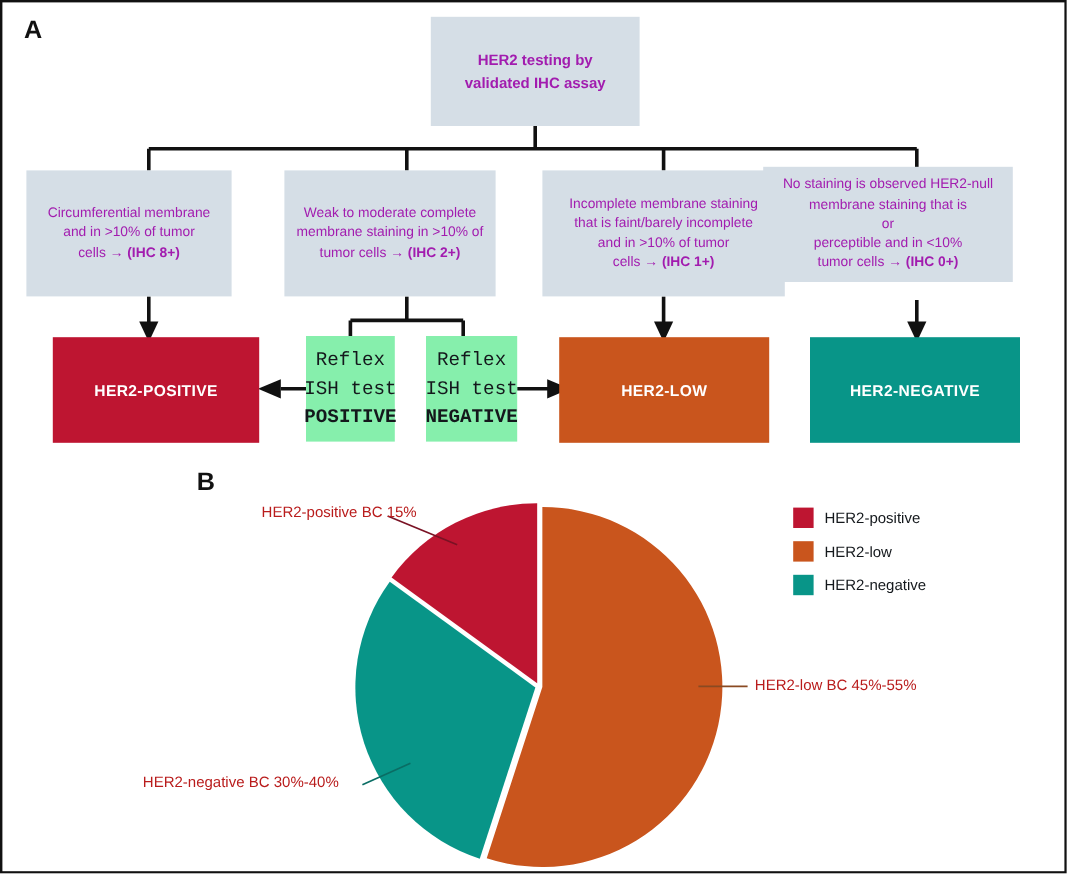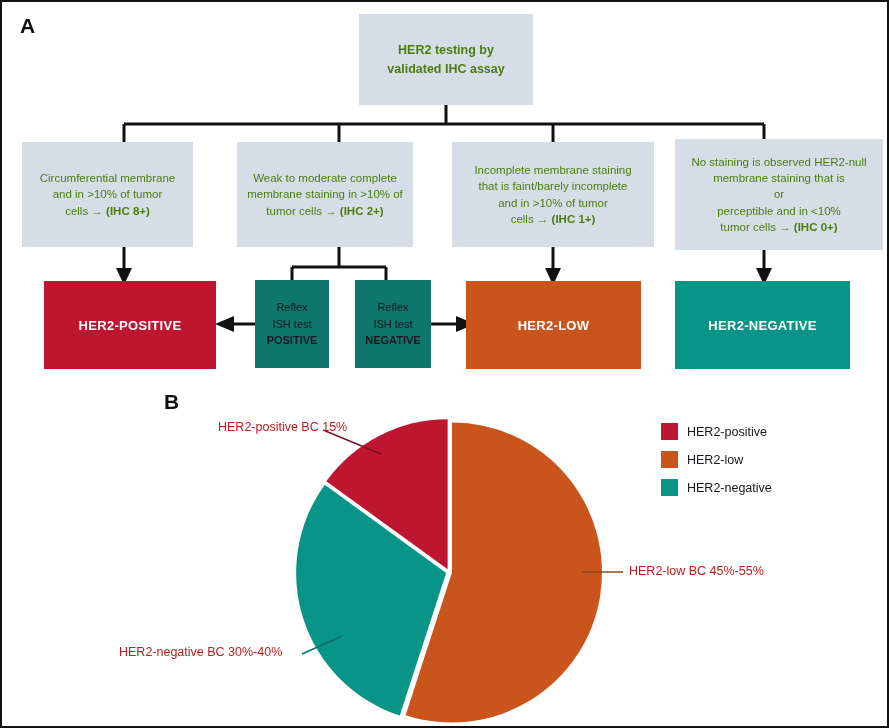--- a/index.html
+++ b/index.html
@@ -31,21 +31,21 @@
 
   
   .fc-box {
     position: absolute;
     box-sizing: border-box;
     background: #d5dee6;
     display: flex;
     align-items: center;
     justify-content: center;
     text-align: center;
-    color: #4d7c0f;
+    color: #a21caf;
     font-size: 11.5px;
     line-height: 1.42;
     padding: 4px 7px;
   }
   .fc-box .txt { display: block; }
   .fc-box b { font-weight: bold; }
   .fc-top {
     font-weight: bold;
     font-size: 12.5px;
     line-height: 1.45;
@@ -58,28 +58,29 @@
     justify-content: center;
     text-align: center;
     font-weight: bold;
     font-size: 13px;
     letter-spacing: 0.3px;
     color: #ffffff;
   }
   .reflex-box {
     position: absolute;
     box-sizing: border-box;
-    background: #0f766e;
+    background: #86efac;
     display: flex;
     align-items: center;
     justify-content: center;
     text-align: center;
-    font-size: 11px;
+    font-size: 16px;
     line-height: 1.5;
     color: #14181c;
+    font-family: Liberation Mono, monospace;
   }
   .reflex-box .strong { font-weight: bold; display: block; }
 
   
   #connectors, #pie-svg {
     position: absolute;
     left: 0;
     top: 0;
   }
 
@@ -188,21 +189,21 @@
 
   <div class="fc-box" style="left:450px; top:140px; width:202px; height:105px;">
     <span>
       <span class="txt">Incomplete membrane staining</span>
       <span class="txt">that is faint/barely incomplete</span>
       <span class="txt">and in &gt;10% of tumor</span>
       <span class="txt"><span>cells → </span><b>(IHC 1+)</b></span>
     </span>
   </div>
 
-  <div class="fc-box" style="left:673px; top:137px; width:208px; height:111px;text-align:center;">
+  <div class="fc-box" style="left:634px; top:137px; width:208px; height:96px;text-align:center;">
     <span>
       <span class="txt">No staining is observed HER2-null</span>
       <span class="txt">membrane staining that is</span>
       <span class="txt">or</span>
       <span class="txt">perceptible and in &lt;10%</span>
       <span class="txt"><span>tumor cells → </span><b>(IHC 0+)</b></span>
     </span>
   </div>
 
   <div class="reflex-box" style="left:253px; top:278px; width:74px; height:88px;">

